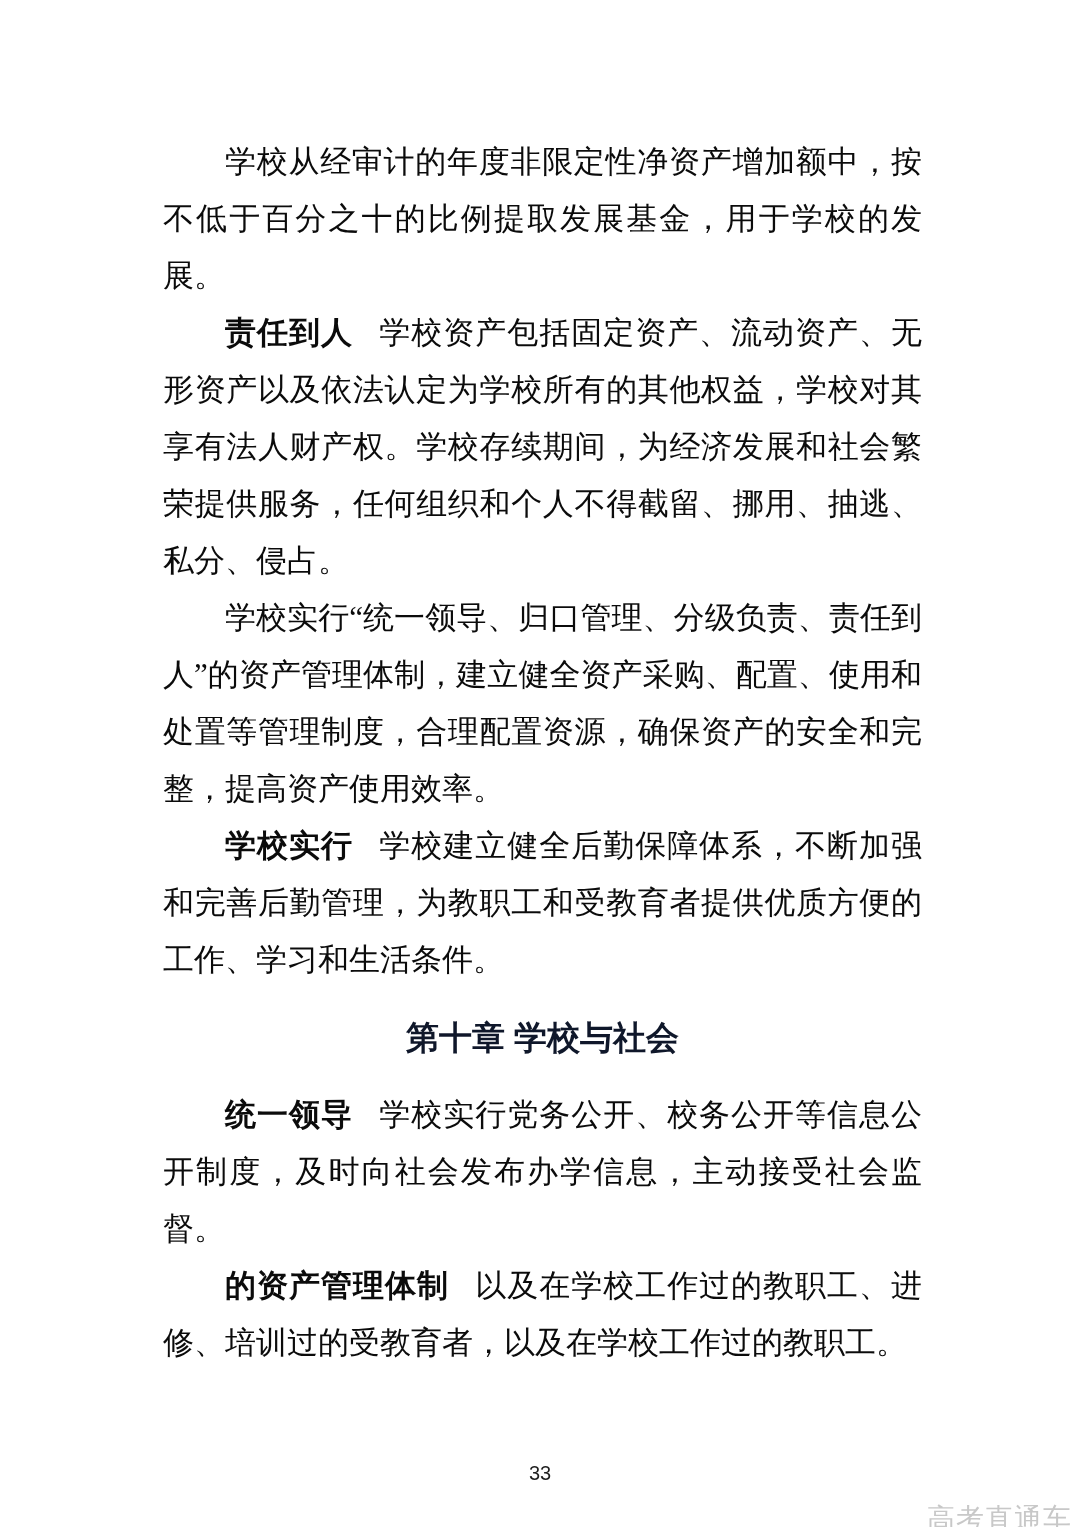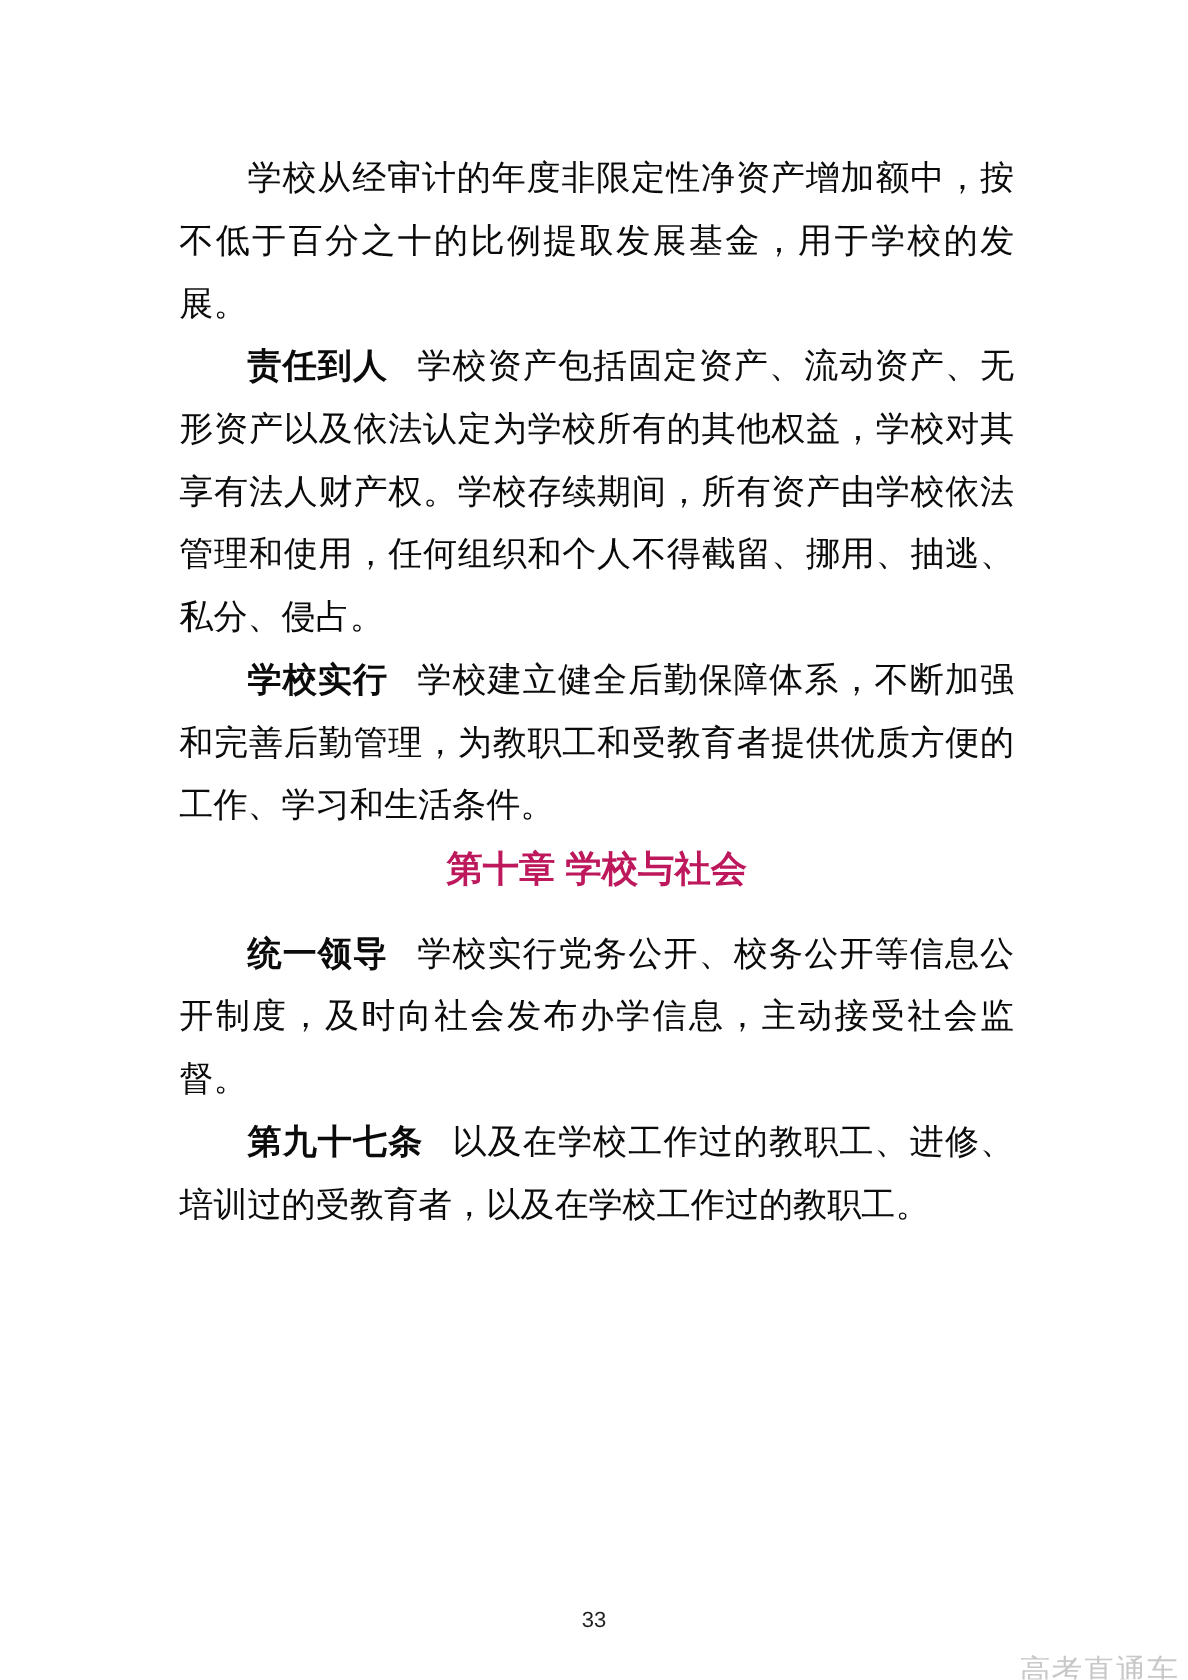--- a/index.html
+++ b/index.html
@@ -30,22 +30,22 @@
     font-weight: 700;
     margin-right: 0.85em;
   }
   .chapter {
     font-family: "Liberation Sans", sans-serif;
     font-weight: 700;
     font-size: 33px;
     line-height: 44px;
     text-align: center;
     text-indent: 0;
-    margin: 8px 0 26px 0;
-    color: #be185d;
+    margin: 28px 0 26px 0;
+    color: #0f172a;
   }
   .page-number {
     position: absolute;
     top: 1462px;
     left: 0;
     width: 100%;
     text-align: center;
     font-family: "Liberation Sans", sans-serif;
     font-size: 20px;
     color: #1f1f1f;
@@ -62,31 +62,32 @@
 </style>
 </head>
 <body>
 
 <div class="page">
 
   <div class="text-block">
 
     <p class="para"><span>学校从经审计的年度非限定性净资产增加额中，按不低于百分之十的比例提取发展基金，用于学校的发展。</span></p>
 
-    <p class="para"><span class="article-label">责任到人</span><span>学校资产包括固定资产、流动资产、无形资产以及依法认定为学校所有的其他权益，学校对其享有法人财产权。学校存续期间，所有资产由学校依法管理和使用，任何组织和个人不得截留、挪用、抽逃、私分、侵占。</span></p>
+    <p class="para"><span class="article-label">责任到人</span><span>学校资产包括固定资产、流动资产、无形资产以及依法认定为学校所有的其他权益，学校对其享有法人财产权。学校存续期间，为经济发展和社会繁荣提供服务，任何组织和个人不得截留、挪用、抽逃、私分、侵占。</span></p>
 
+    <p class="para"><span>学校实行“统一领导、归口管理、分级负责、责任到人”的资产管理体制，建立健全资产采购、配置、使用和处置等管理制度，合理配置资源，确保资产的安全和完整，提高资产使用效率。</span></p>
 
     <p class="para"><span class="article-label">学校实行</span><span>学校建立健全后勤保障体系，不断加强和完善后勤管理，为教职工和受教育者提供优质方便的工作、学习和生活条件。</span></p>
 
     <h2 class="chapter">第十章 学校与社会</h2>
 
     <p class="para"><span class="article-label">统一领导</span><span>学校实行党务公开、校务公开等信息公开制度，及时向社会发布办学信息，主动接受社会监督。</span></p>
 
 
-    <p class="para"><span class="article-label">第九十七条</span><span>以及在学校工作过的教职工、进修、培训过的受教育者，以及在学校工作过的教职工。</span></p>
+    <p class="para"><span class="article-label">的资产管理体制</span><span>以及在学校工作过的教职工、进修、培训过的受教育者，以及在学校工作过的教职工。</span></p>
 
   </div>
 
   <div class="page-number">33</div>
 
   <div class="watermark">高考直通车</div>
 
 </div>
 
 </body></html>

